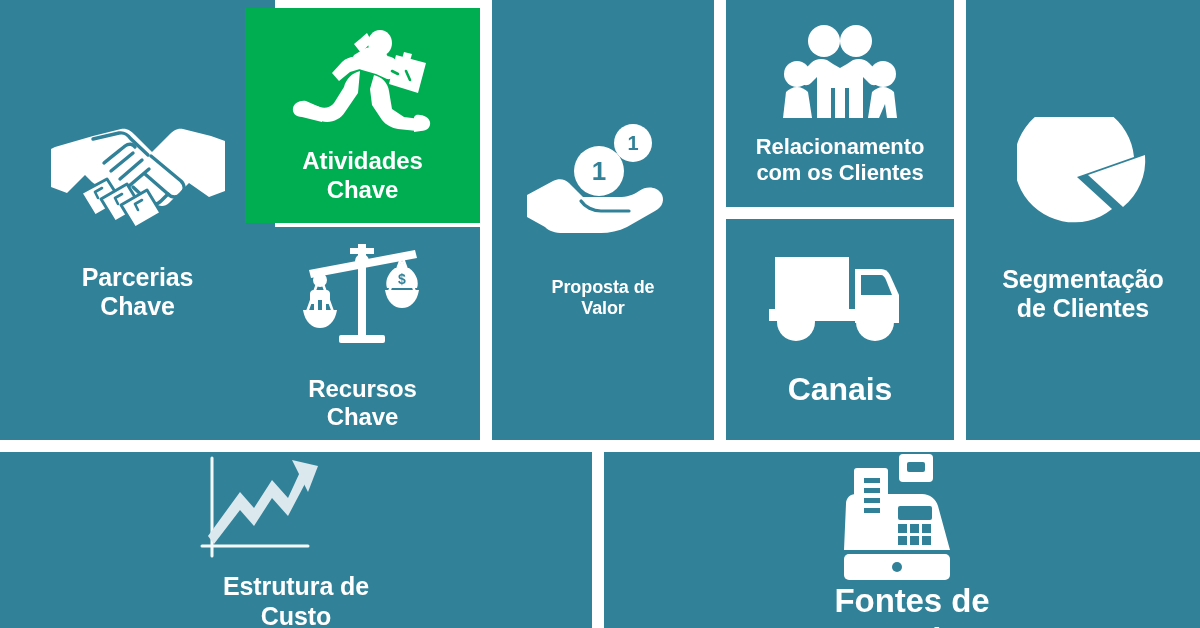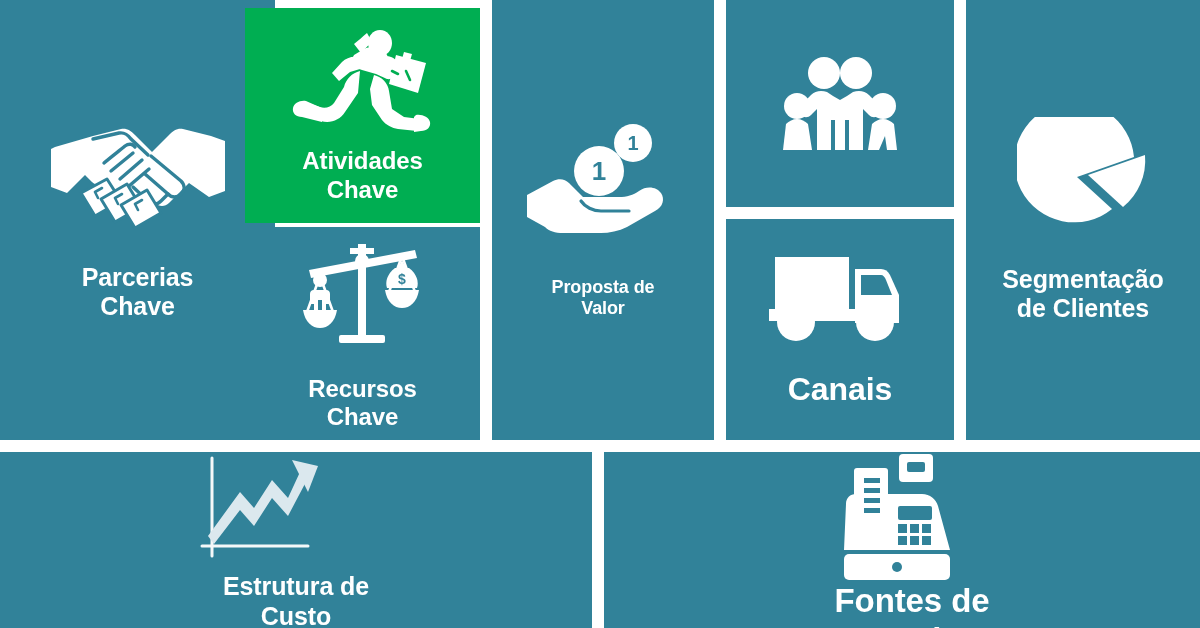--- a/index.html
+++ b/index.html
@@ -227,20 +227,22 @@
           <circle cx="22" cy="52" r="13"></circle>
 
           <path d="M11 70 C14 67 18 65 22 65 C26 65 30 67 33 70 L37 96 L8 96 Z"></path>
 
           <circle cx="108" cy="52" r="13"></circle>
 
           <path d="M97 70 C100 67 104 65 108 65 C112 65 116 67 119 70 L122 96 L112 96 L110 82 L104 96 L93 96 Z"></path>
         </g>
       </svg>
     </div>
+    <div class="label">Relacionamento
+com os Clientes</div>
   </div>
 
   <div class="panel" id="p-channels">
     <div class="icon-wrap">
       <svg width="142" height="100" viewBox="0 0 142 100">
         <g fill="#ffffff">
 
           <rect x="6" y="6" width="74" height="58"></rect>
 
           <path d="M86 18 L112 18 C116 18 119 20 121 24 L130 44 L130 72 L86 72 Z"></path>

